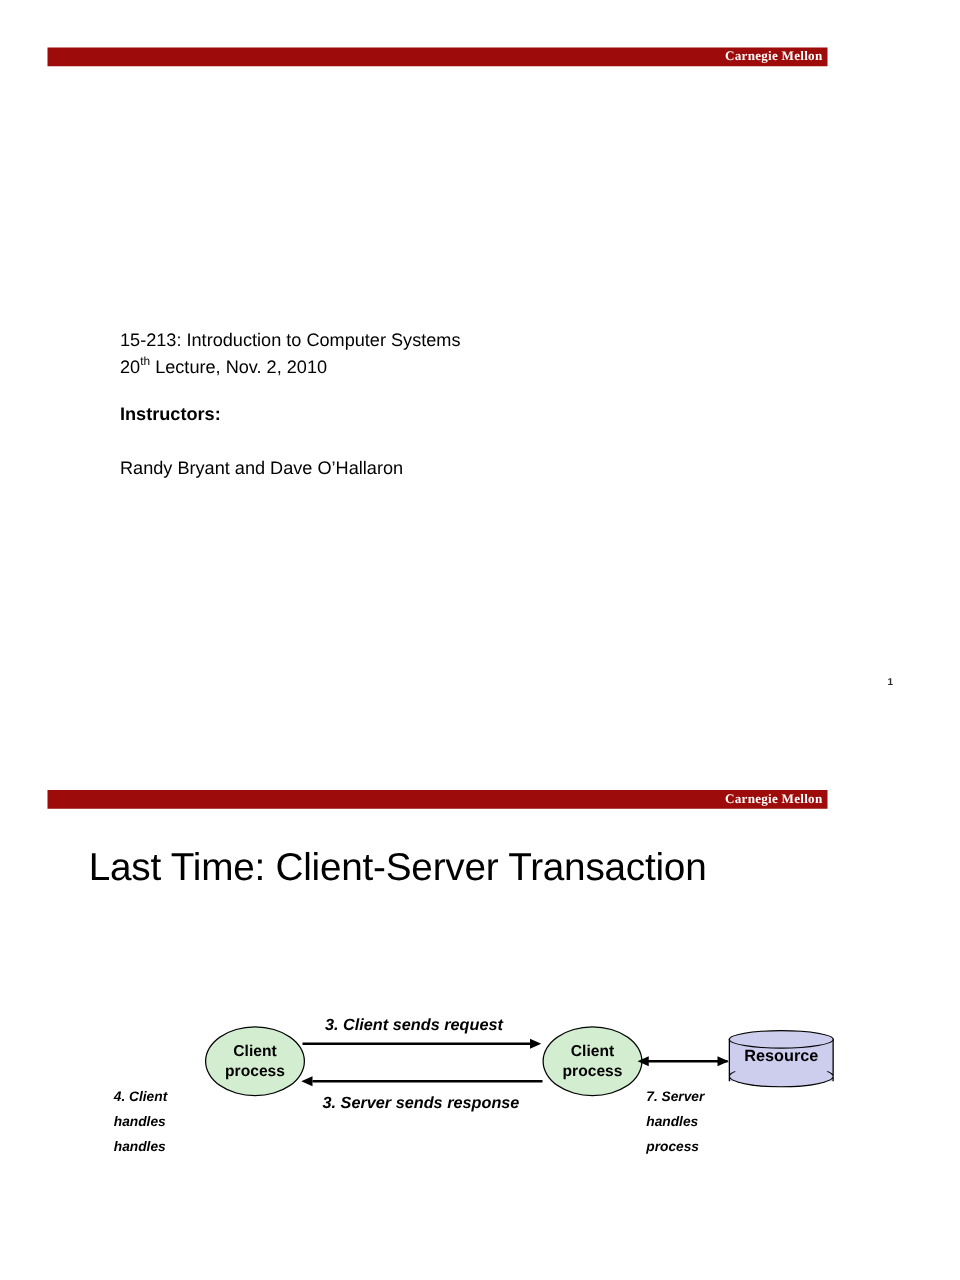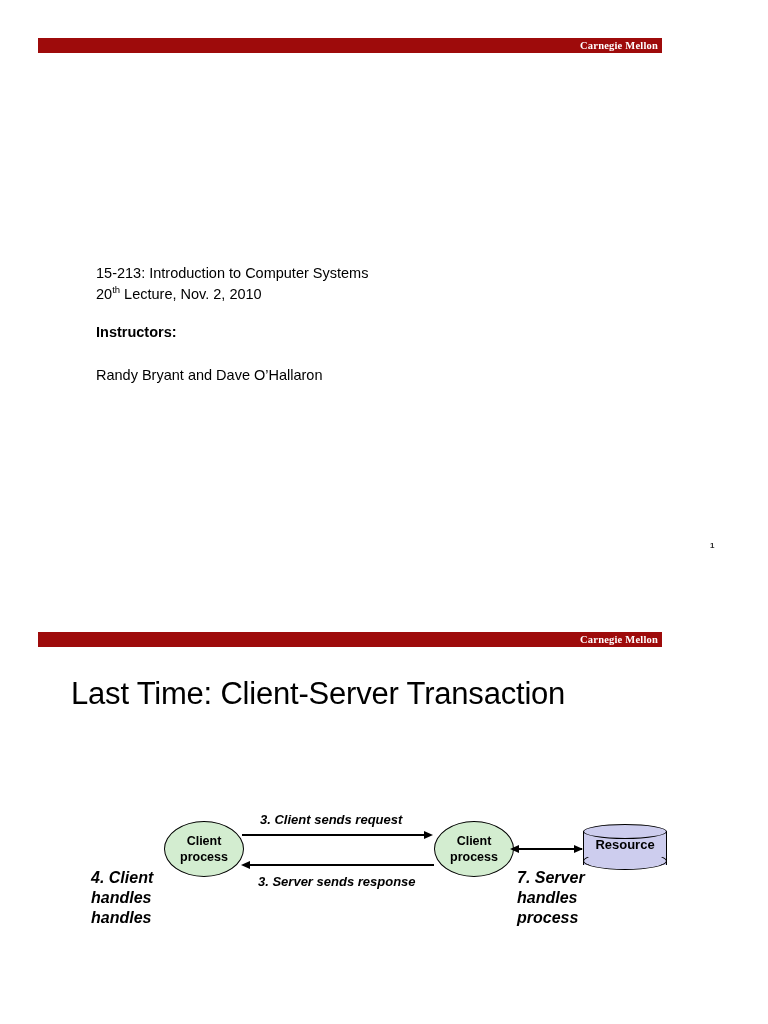--- a/index.html
+++ b/index.html
@@ -223,21 +223,21 @@
 
   .edge-label {
     position: absolute;
     font-size: 13px;
     font-weight: bold;
     font-style: italic;
     white-space: nowrap;
   }
   .edge-label-block {
     position: absolute;
-    font-size: 16px;
+    font-size: 11px;
     font-weight: bold;
     font-style: italic;
     line-height: 20px;
   }
 </style>
 </head>
 <body>
 
 <div class="slide" id="slide-1">
 

